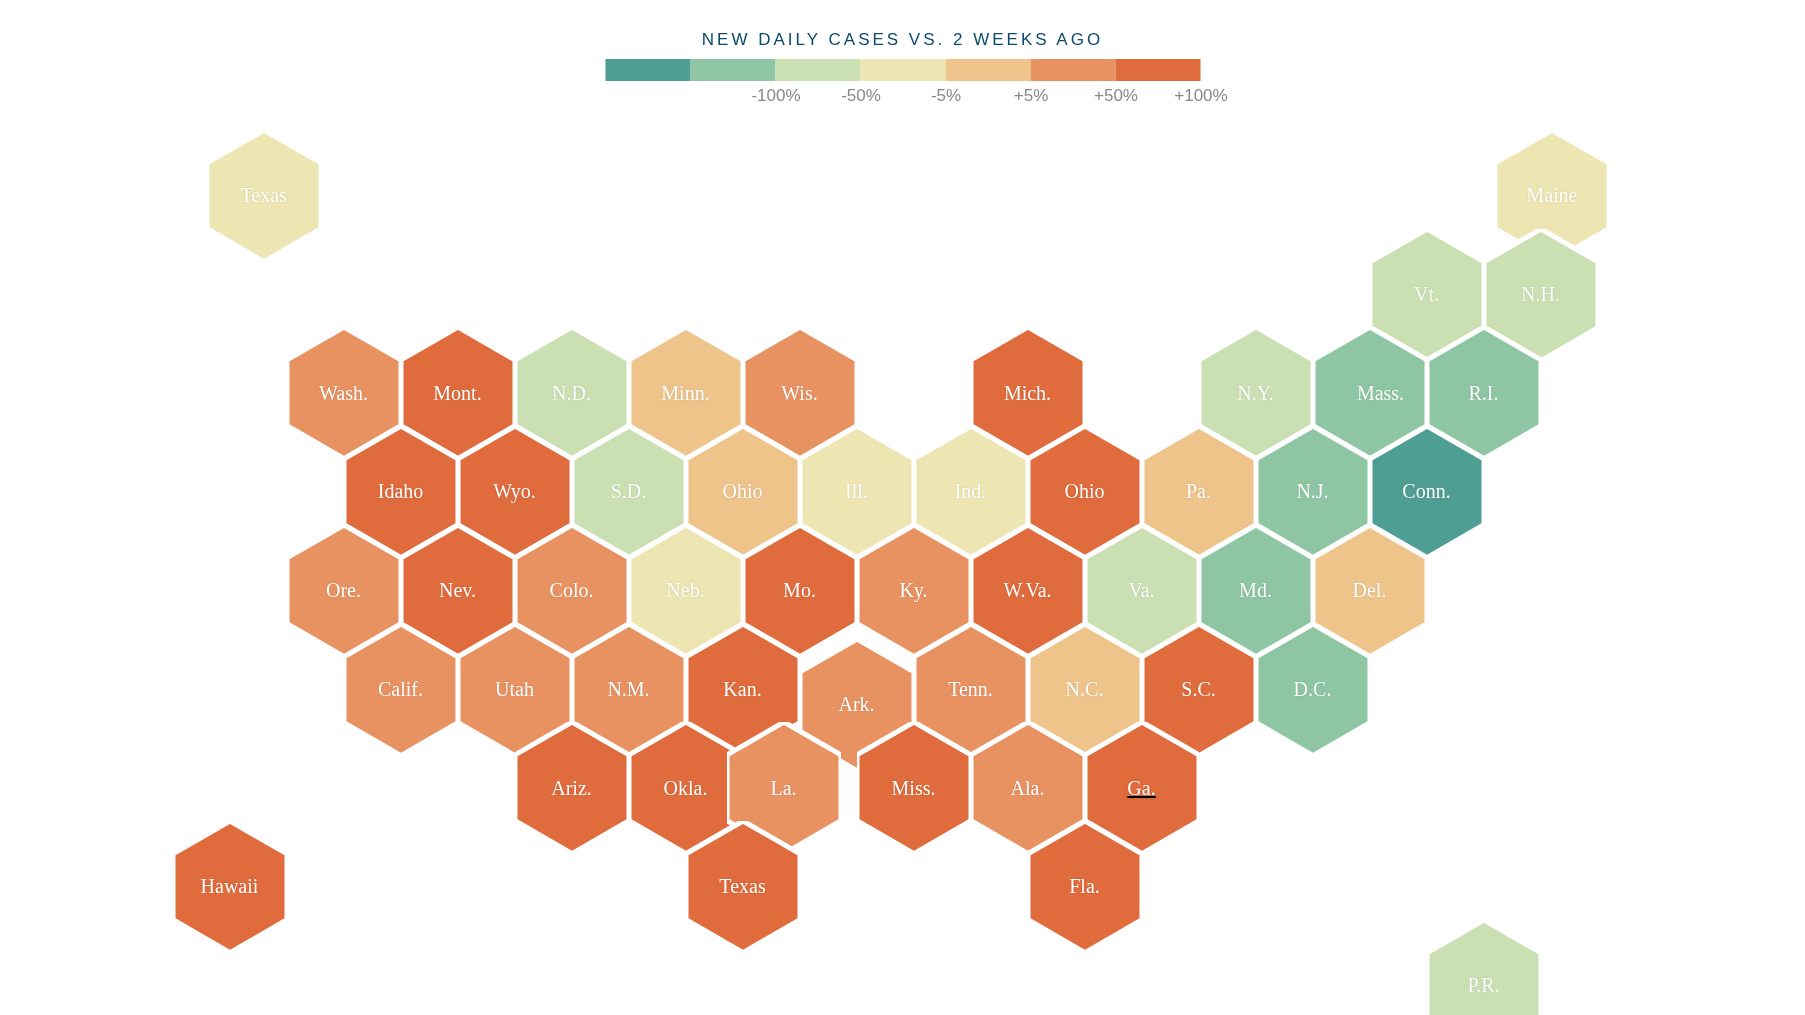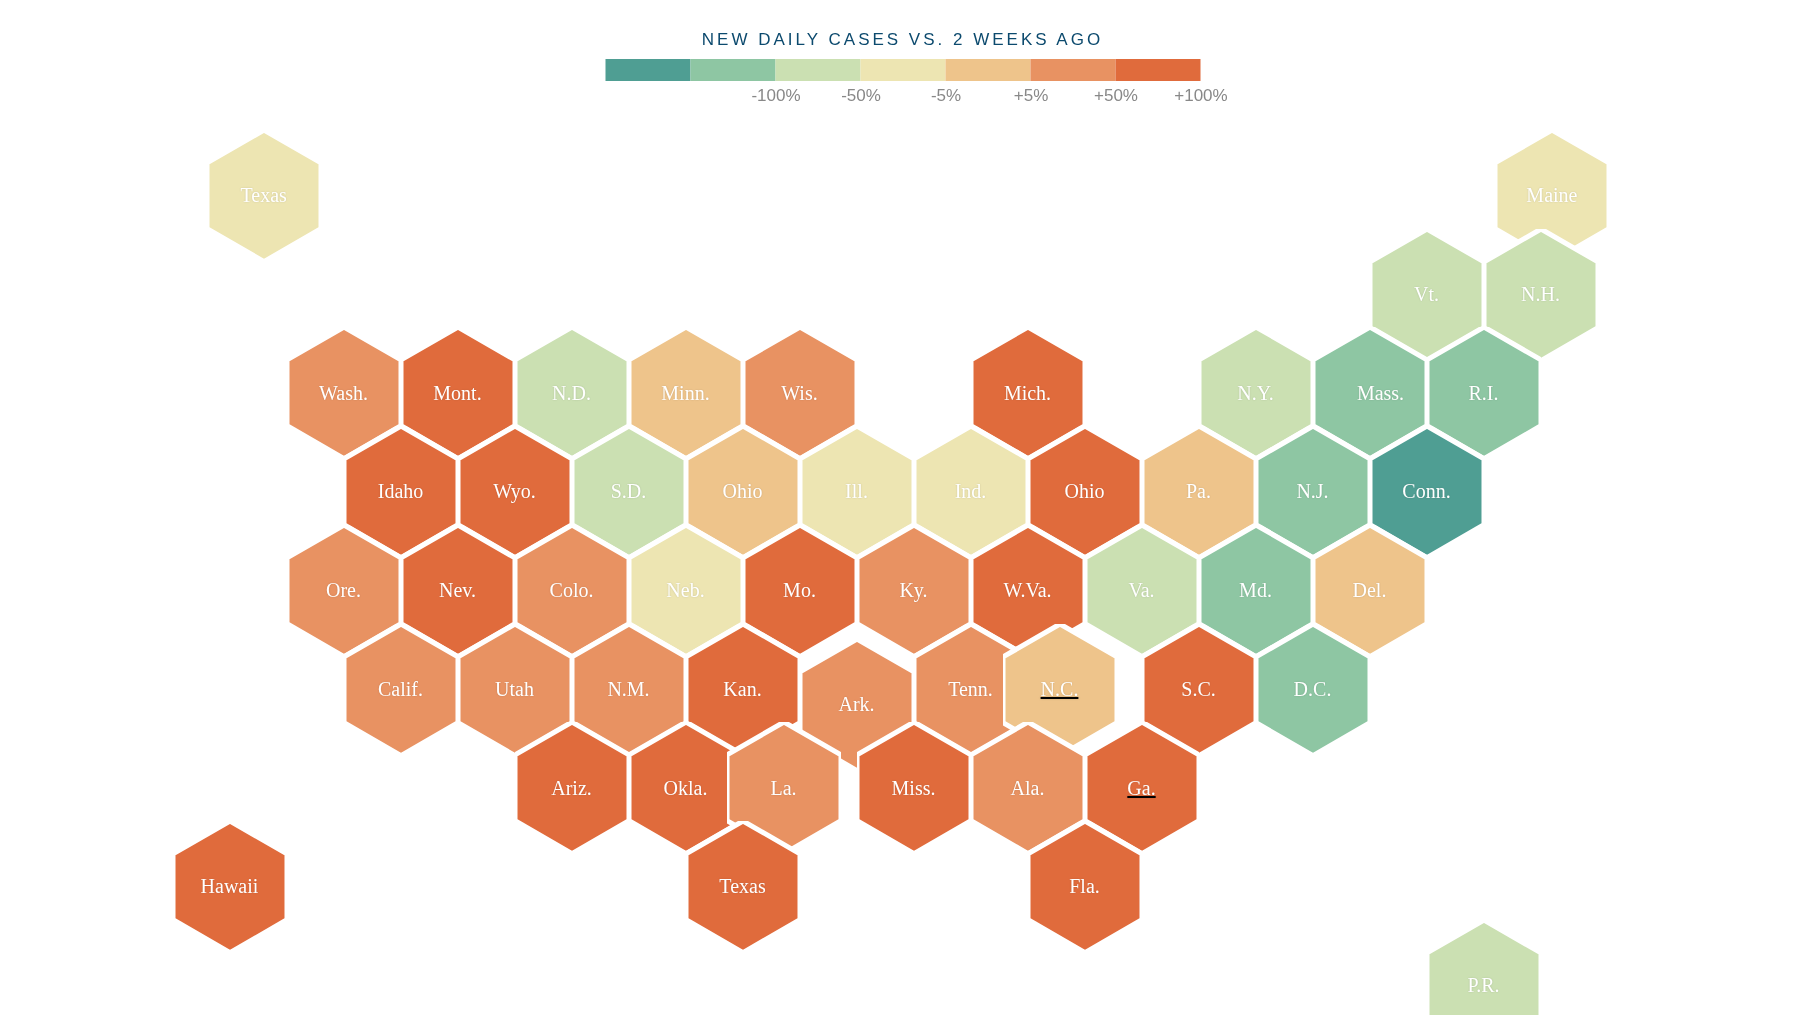--- a/index.html
+++ b/index.html
@@ -337,21 +337,21 @@
         <polygon points="57,0 114,32.90896534380867 114,98.72689603142601 57,131.63586137523467 0,98.72689603142601 0,32.90896534380867" fill="#e89262" stroke="#ffffff" stroke-width="5"></polygon>
       </svg>
       <span class="hex-label">Ark.</span>
     </div>
     <div class="hex" style="left: 741px; top: 493.634px; width: 114px; height: 131.636px;">
       <svg viewBox="0 0 114 131.63586137523467">
         <polygon points="57,0 114,32.90896534380867 114,98.72689603142601 57,131.63586137523467 0,98.72689603142601 0,32.90896534380867" fill="#e89262" stroke="#ffffff" stroke-width="5"></polygon>
       </svg>
       <span class="hex-label">Tenn.</span>
     </div>
-    <div class="hex" style="left: 830px; top: 493.634px; width: 114px; height: 131.636px; text-decoration: underline;">
+    <div class="hex" style="left: 855px; top: 493.634px; width: 114px; height: 131.636px;">
       <svg viewBox="0 0 114 131.63586137523467">
         <polygon points="57,0 114,32.90896534380867 114,98.72689603142601 57,131.63586137523467 0,98.72689603142601 0,32.90896534380867" fill="#eec48b" stroke="#ffffff" stroke-width="5"></polygon>
       </svg>
       <span class="hex-label">N.C.</span>
     </div>
     <div class="hex" style="left: 969px; top: 493.634px; width: 114px; height: 131.636px;">
       <svg viewBox="0 0 114 131.63586137523467">
         <polygon points="57,0 114,32.90896534380867 114,98.72689603142601 57,131.63586137523467 0,98.72689603142601 0,32.90896534380867" fill="#e06b3c" stroke="#ffffff" stroke-width="5"></polygon>
       </svg>
       <span class="hex-label">S.C.</span>

